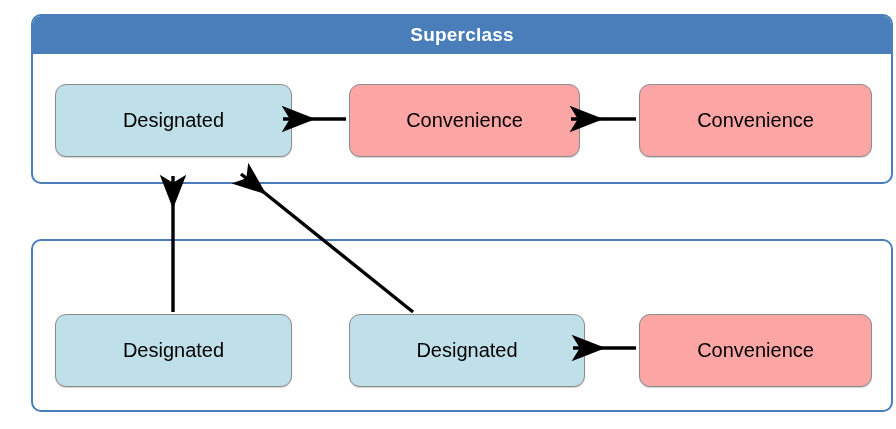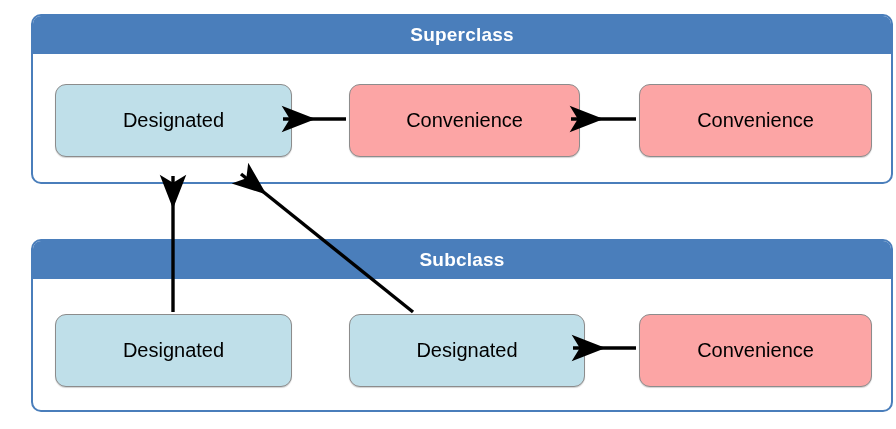--- a/index.html
+++ b/index.html
@@ -92,23 +92,20 @@
     <div class="init-box convenience" style="left:316px; top:68px; width:231px; height:73px;">
       <span class="init-label">Convenience</span>
     </div>
 
     <div class="init-box convenience" style="left:606px; top:68px; width:233px; height:73px;">
       <span class="init-label">Convenience</span>
     </div>
   </div>
 
   <div class="class-container" style="left:16px; top:239px; width:862px; height:173px;">
-    <div class="class-header" style="height:38px;">
-      <span>Subclass</span>
-    </div>
 
     <div class="init-box designated" style="left:22px; top:73px; width:237px; height:73px;">
       <span class="init-label">Designated</span>
     </div>
 
     <div class="init-box designated" style="left:316px; top:73px; width:236px; height:73px;">
       <span class="init-label">Designated</span>
     </div>
 
     <div class="init-box convenience" style="left:606px; top:73px; width:233px; height:73px;">

